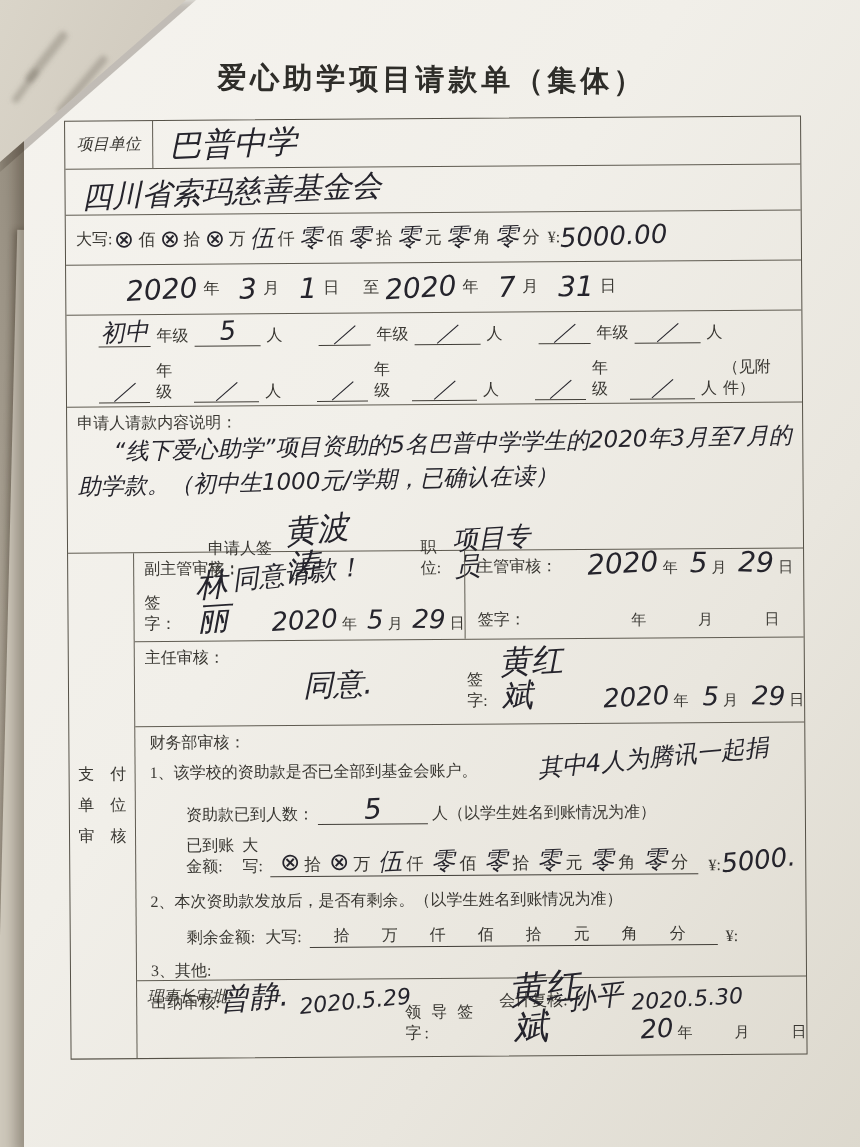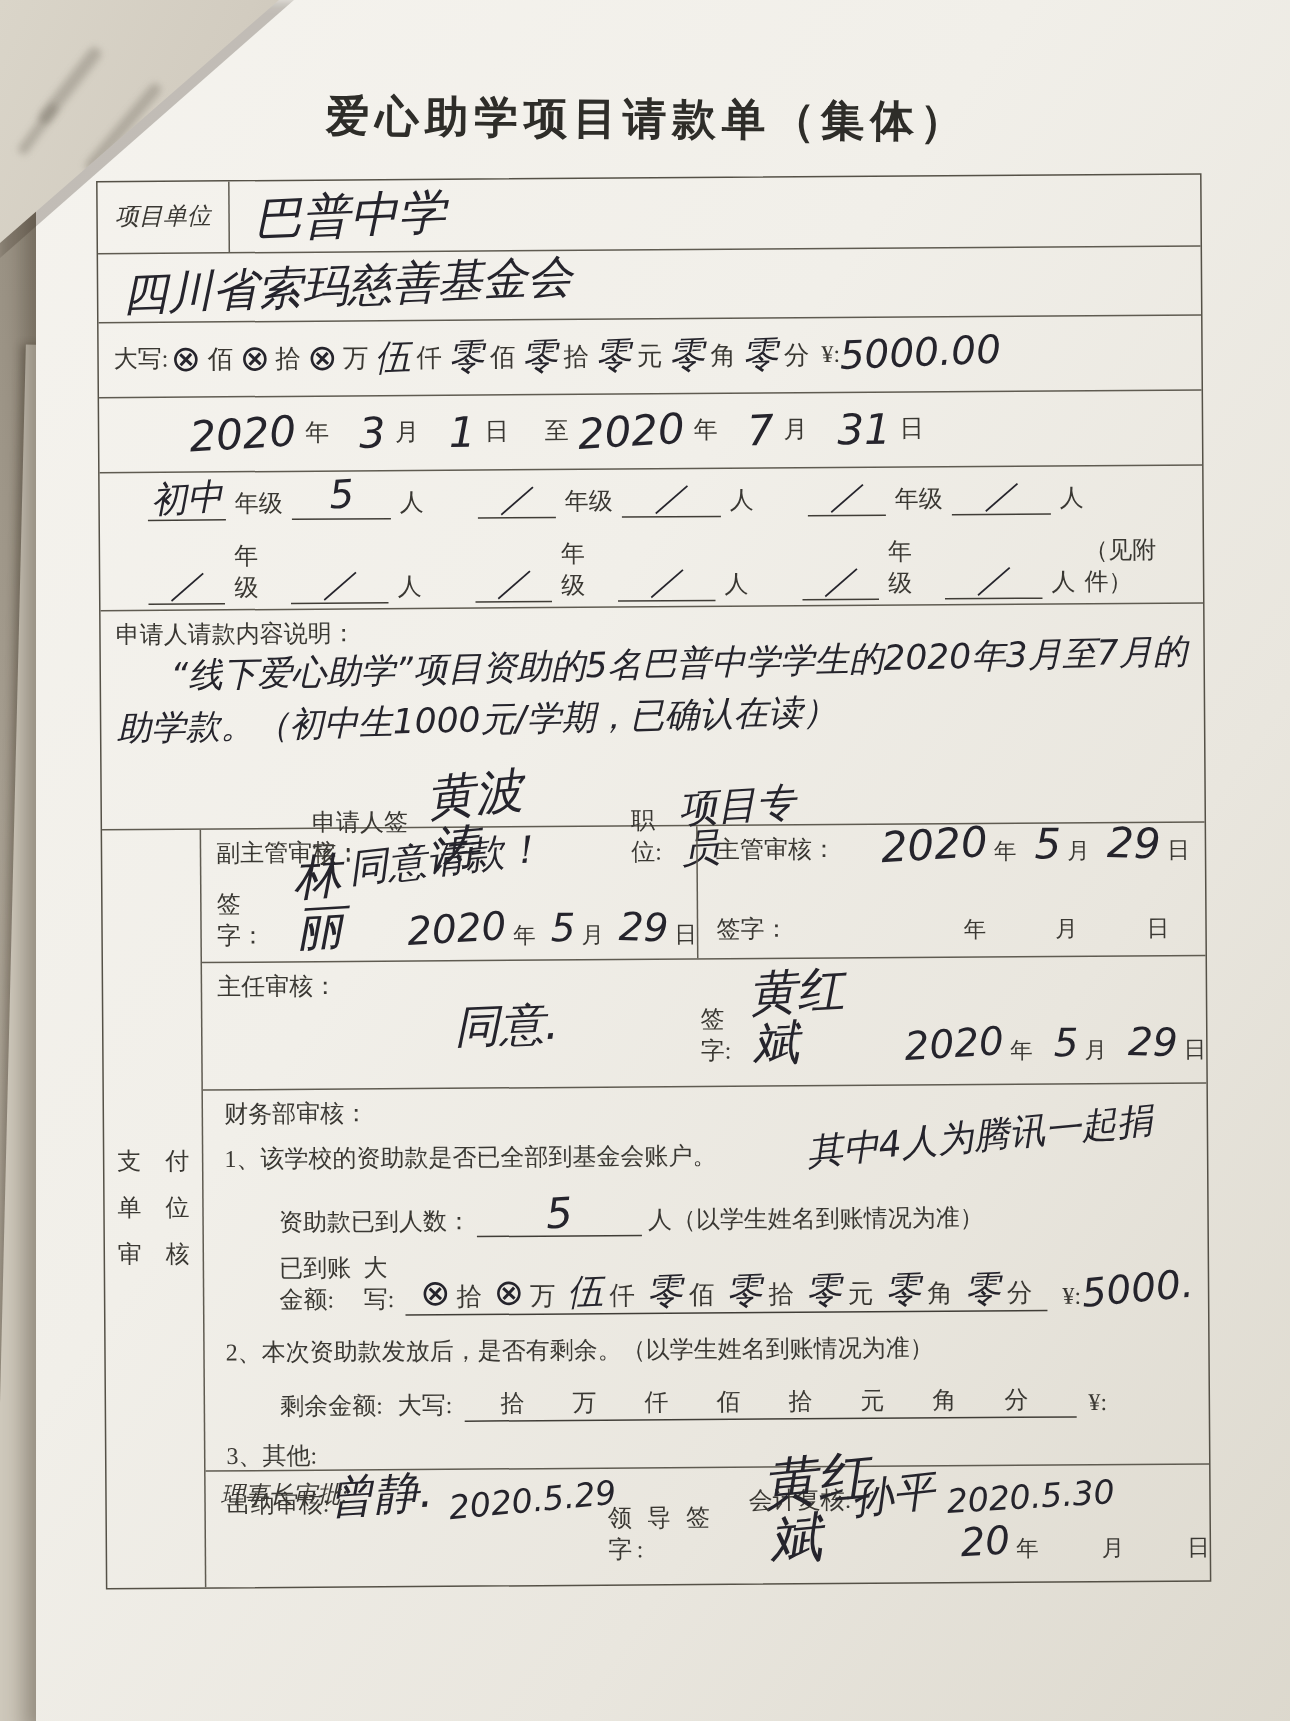--- a/index.html
+++ b/index.html
@@ -217,21 +217,21 @@
                 <span class="ymd">年</span>
                 <span class="hw s26" style="margin-left:6px">5</span>
                 <span class="ymd">月</span>
                 <span class="hw s26 rp2" style="margin-left:6px">29</span>
                 <span class="ymd">日</span>
               </div>
             </div>
             <div class="r7r">
               <span class="plabel abs" style="left:12px;top:6px;">主管审核：</span>
               <span class="plabel abs" style="left:12px;bottom:8px;">签字：</span>
-              <span class="abs" style="right:24px;bottom:8px;">
+              <span class="abs" style="right:24px;bottom:8px;font-family:Liberation Mono, monospace;">
                 <span class="ymd">年</span>
                 <span class="ymd" style="margin-left:42px">月</span>
                 <span class="ymd" style="margin-left:42px">日</span>
               </span>
             </div>
           </div>
 
           <div class="r8">
             <span class="plabel abs" style="left:10px;top:6px;">主任审核：</span>
             <span class="hw s30 rm2 abs" style="left:168px;top:28px;">同意.</span>

